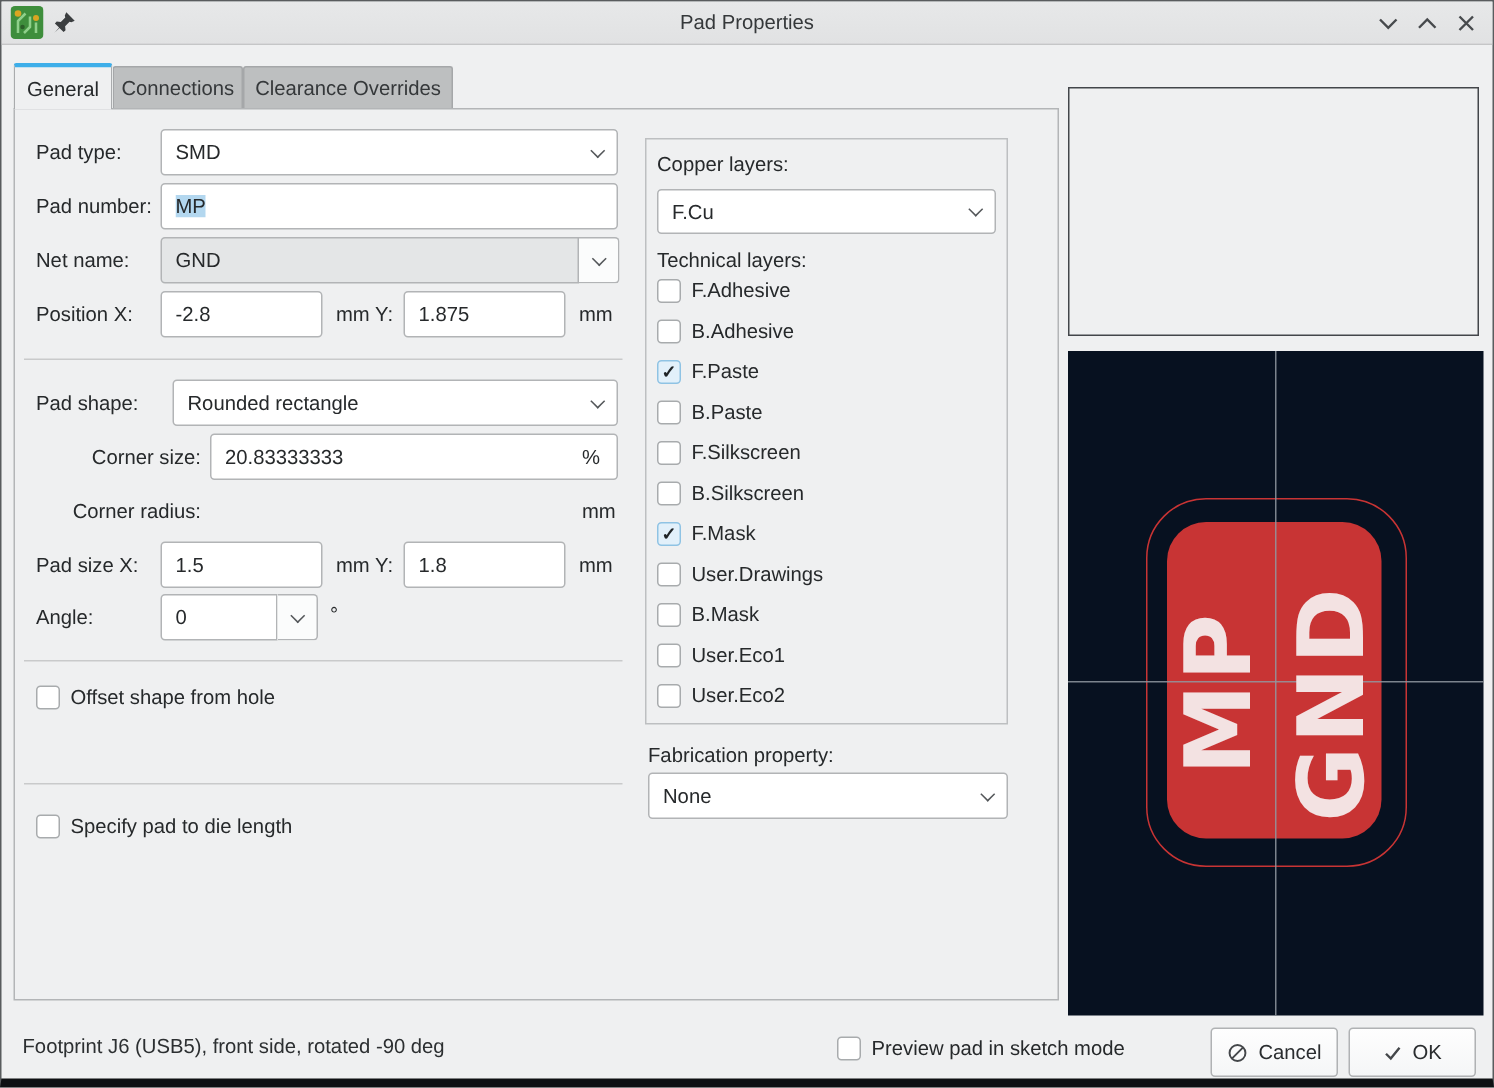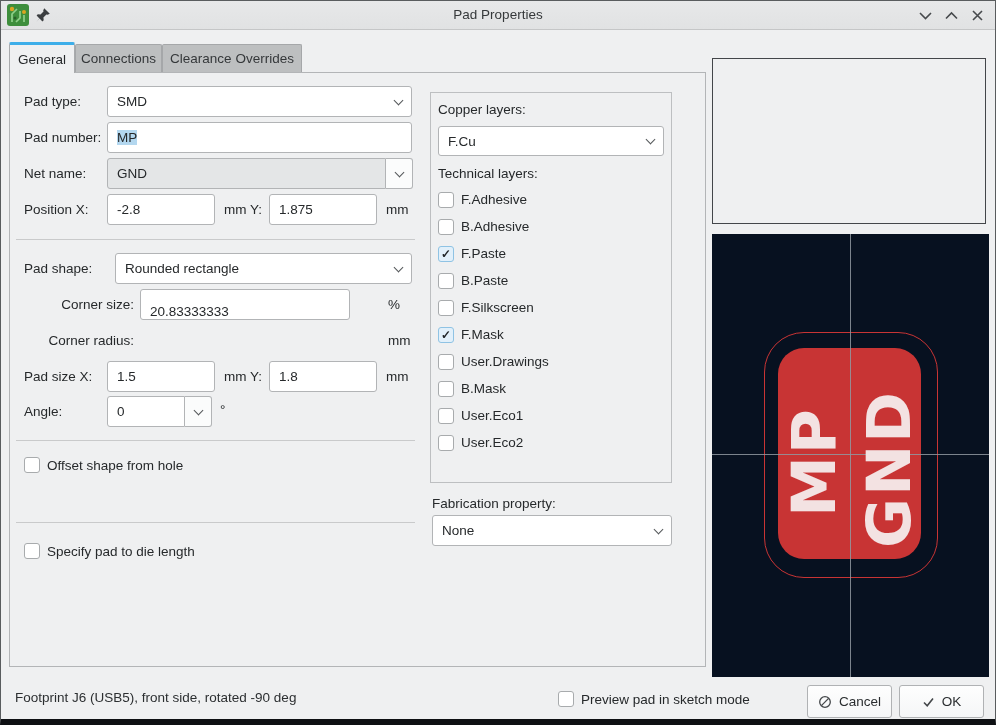--- a/index.html
+++ b/index.html
@@ -48,21 +48,21 @@
 
   .combo { position:absolute; display:flex; height:31px; }
   .combo .field { flex:1; background:#e4e6e7; border:1px solid #b2b4b6;
     border-radius:3px 0 0 3px; display:flex; align-items:center; padding:0 9px; }
   .combo .field.white { background:#fff; }
   .combo .drop-btn { width:27px; background:#fbfcfc; border:1px solid #b2b4b6; border-left:none;
     border-radius:0 3px 3px 0; display:flex; align-items:center; justify-content:center; }
 
   .sep { position:absolute; height:1px; background:#c9cacb; }
 
-  .check-row { position:absolute; display:flex; align-items:center; gap:7px; }
+  .check-row { position:absolute; display:flex; align-items:flex-start; gap:7px; }
   .checkbox { width:16px; height:16px; background:#fff; border:1px solid #a8abad;
     border-radius:3px; flex:none; display:flex; align-items:center; justify-content:center;
     font-size:12px; font-weight:bold; color:#1f2326; }
   .checkbox.checked { background:#e2f0fa; border-color:#8fc3e4; }
   .checkbox.checked::after { content:"✓"; }
 
   .group-box { position:absolute; border:1px solid #bdbfc1; }
 
   .layer-list { position:absolute; width:230px; }
   .layer-list .layer-row { position:static; height:27px; }
@@ -170,21 +170,21 @@
 
     <div class="sep" style="left:6px;top:166px;width:399px;"></div>
 
     <span class="lbl" style="left:14px;top:188px;">Pad shape:</span>
     <div class="select" style="left:105px;top:180px;width:297px;">
       <span class="val">Rounded rectangle</span>
       <span class="chev"></span>
     </div>
 
     <span class="lbl right" style="left:14px;top:224px;width:110px;">Corner size:</span>
-    <div class="input" style="left:130px;top:216px;width:210px;align-items:flex-end;">
+    <div class="input" style="left:130px;top:216px;width:272px;">
       <span class="val">20.83333333</span>
     </div>
     <span class="lbl" style="left:378px;top:224px;">%</span>
 
     <span class="lbl right" style="left:14px;top:260px;width:110px;">Corner radius:</span>
     <span class="lbl" style="left:378px;top:260px;">mm</span>
 
     <span class="lbl" style="left:14px;top:296px;">Pad size X:</span>
     <div class="input" style="left:97px;top:288px;width:108px;">
       <span class="val">1.5</span>
@@ -247,20 +247,24 @@
         <div class="check-row layer-row">
           <span class="checkbox"></span>
           <span>B.Paste</span>
         </div>
 
         <div class="check-row layer-row">
           <span class="checkbox"></span>
           <span>F.Silkscreen</span>
         </div>
 
+        <div class="check-row layer-row">
+          <span class="checkbox"></span>
+          <span>B.Silkscreen</span>
+        </div>
 
         <div class="check-row layer-row">
           <span class="checkbox checked"></span>
           <span>F.Mask</span>
         </div>
 
         <div class="check-row layer-row">
           <span class="checkbox"></span>
           <span>User.Drawings</span>
         </div>

